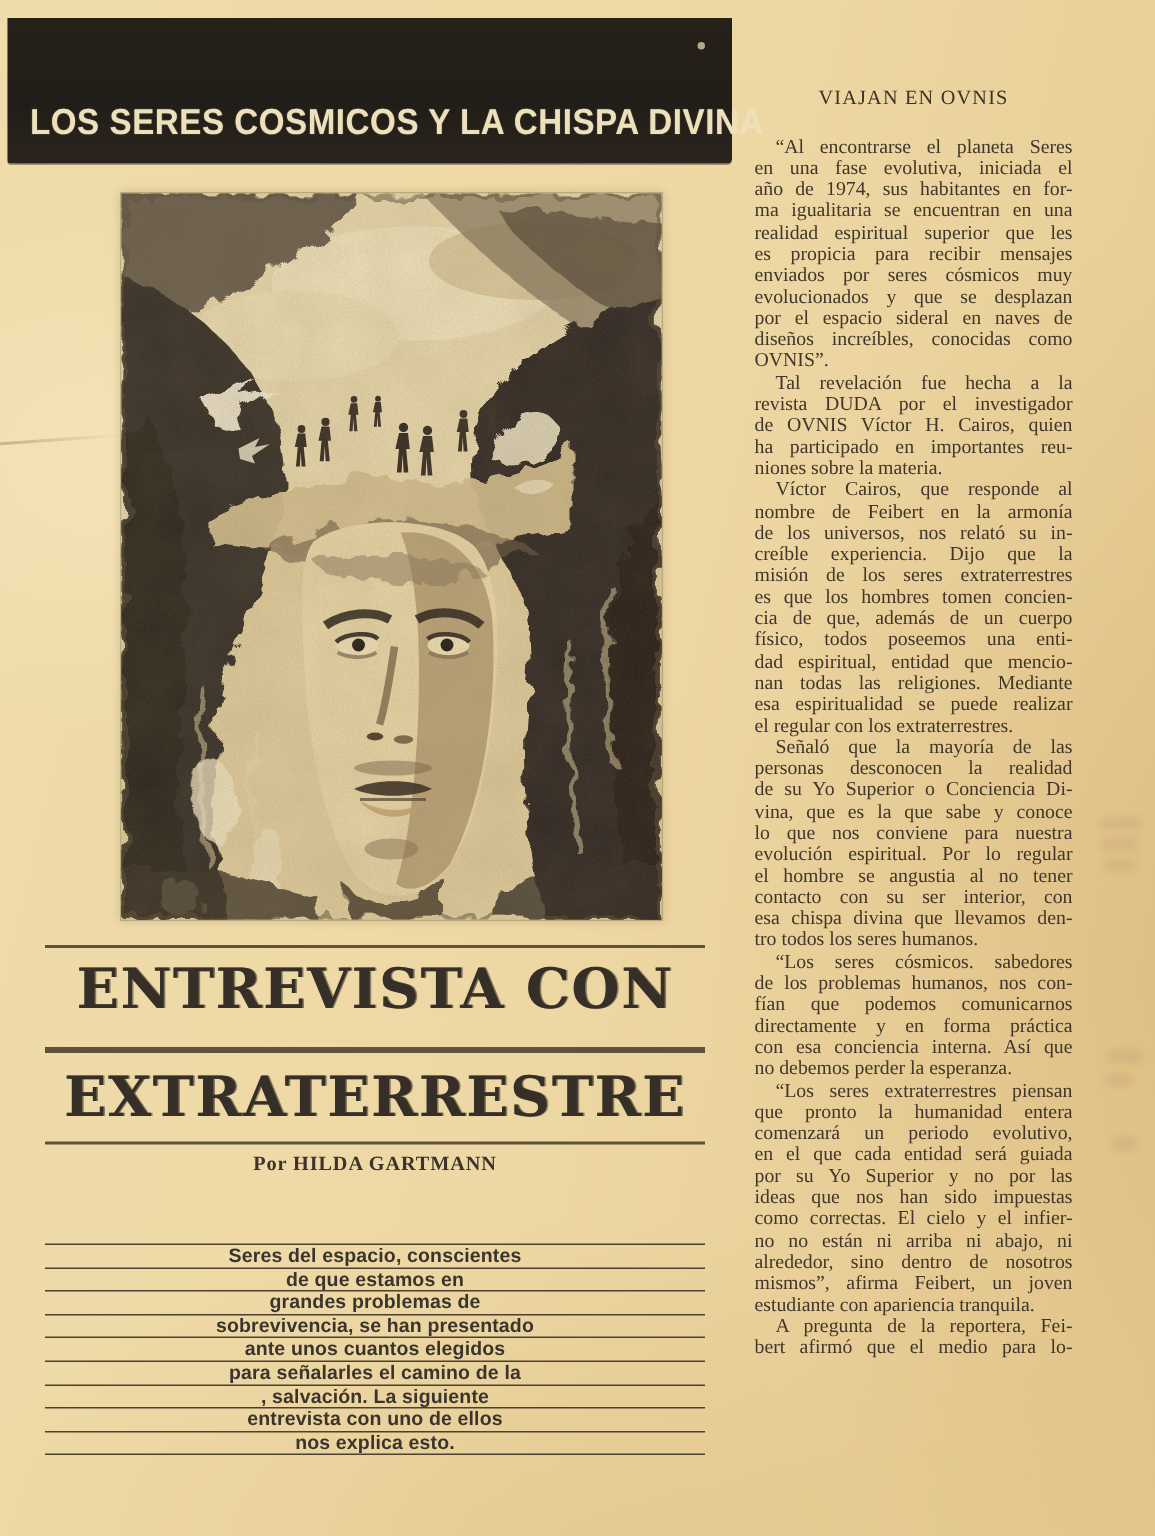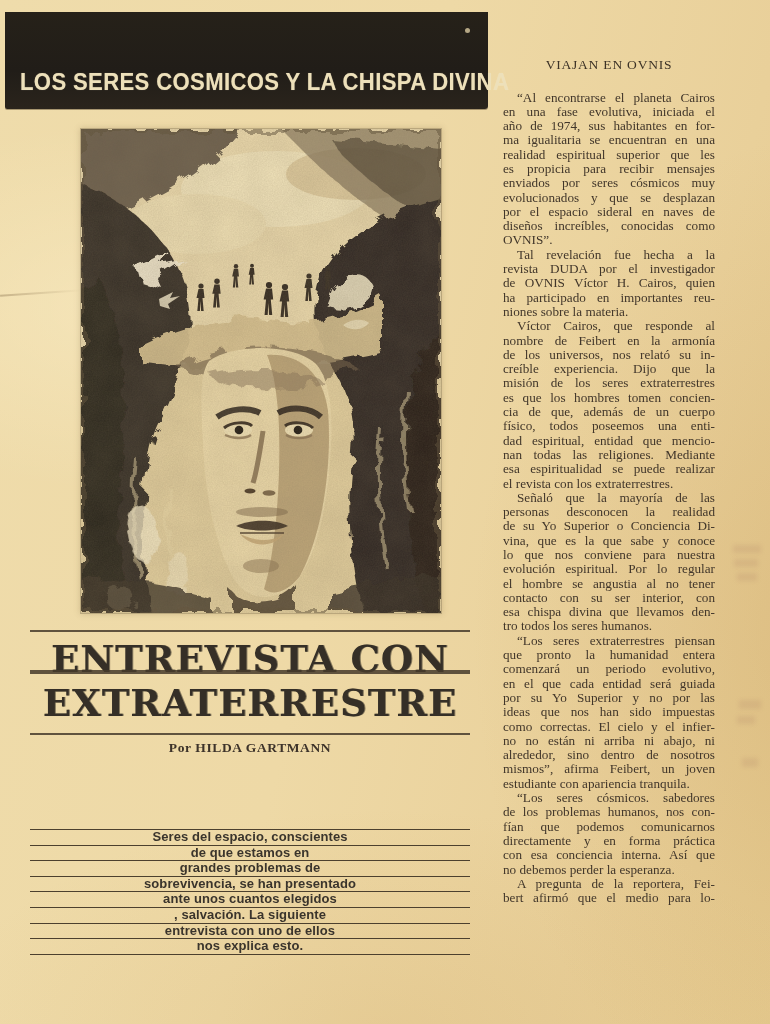--- a/index.html
+++ b/index.html
@@ -32,21 +32,21 @@
   .photo{
     position:absolute;left:80px;top:128px;width:360px;height:484px;
     border:1px solid rgba(90,75,50,.35);
     box-shadow:0 0 6px rgba(120,95,55,.25);
   }
   .photo svg{display:block;width:100%;height:100%;}
   
   .headline{position:absolute;left:30px;top:630px;width:440px;}
   .hrule{height:0;border-top:2px solid #463b2b;opacity:.85;}
   .hl{
-    height:38px;line-height:54px;text-align:center;
+    height:66px;line-height:54px;text-align:center;
     font-family:"DejaVu Serif",serif;font-weight:bold;
     font-size:37px;letter-spacing:1px;color:#352f27;
     text-shadow:1px 0 0 rgba(53,47,39,.55), 0 0 1px rgba(236,215,160,.5);
     white-space:nowrap;
   }
   .hl.big{height:59px;line-height:59px;}
   .byline{
     height:26px;line-height:26px;text-align:center;
     font-family:"Liberation Serif",serif;font-size:13.5px;
     letter-spacing:.6px;color:#3d332a;font-weight:bold;
@@ -222,31 +222,32 @@
     <div class="hrule"></div>
     <div class="byline">Por HILDA GARTMANN</div>
   </div>
 
   <div class="deck">
       <div class="deck-line">Seres del espacio, conscientes</div>
       <div class="deck-line">de que estamos en</div>
       <div class="deck-line">grandes problemas de</div>
       <div class="deck-line">sobrevivencia, se han presentado</div>
       <div class="deck-line">ante unos cuantos elegidos</div>
+      <div class="deck-line">para señalarles el camino de la</div>
       <div class="deck-line">, salvación. La siguiente</div>
       <div class="deck-line">entrevista con uno de ellos</div>
       <div class="deck-line">nos explica esto.</div>
     </div>
 
   <div class="rightcol">
       <div class="blk h h1">
         <div class="cl">VIAJAN EN OVNIS</div>
       </div>
       <div class="blk p">
-        <div class="cl ind">“Al encontrarse el planeta Cairos</div>
+        <div class="cl ind">“Al encontrarse el planeta Seres</div>
         <div class="cl">en una fase evolutiva, iniciada el</div>
         <div class="cl">año de 1974, sus habitantes en for-</div>
         <div class="cl">ma igualitaria se encuentran en una</div>
         <div class="cl">realidad espiritual superior que les</div>
         <div class="cl">es propicia para recibir mensajes</div>
         <div class="cl">enviados por seres cósmicos muy</div>
         <div class="cl">evolucionados y que se desplazan</div>
         <div class="cl">por el espacio sideral en naves de</div>
         <div class="cl">diseños increíbles, conocidas como</div>
         <div class="cl end">OVNIS”.</div>
@@ -263,56 +264,56 @@
         <div class="cl">nombre de Feibert en la armonía</div>
         <div class="cl">de los universos, nos relató su in-</div>
         <div class="cl">creíble experiencia. Dijo que la</div>
         <div class="cl">misión de los seres extraterrestres</div>
         <div class="cl">es que los hombres tomen concien-</div>
         <div class="cl">cia de que, además de un cuerpo</div>
         <div class="cl">físico, todos poseemos una enti-</div>
         <div class="cl">dad espiritual, entidad que mencio-</div>
         <div class="cl">nan todas las religiones. Mediante</div>
         <div class="cl">esa espiritualidad se puede realizar</div>
-        <div class="cl end">el revista con los extraterrestres.</div>
+        <div class="cl end">el regular con los extraterrestres.</div>
       </div>
       <div class="blk p">
         <div class="cl ind">Señaló que la mayoría de las</div>
         <div class="cl">personas desconocen la realidad</div>
         <div class="cl">de su Yo Superior o Conciencia Di-</div>
         <div class="cl">vina, que es la que sabe y conoce</div>
         <div class="cl">lo que nos conviene para nuestra</div>
         <div class="cl">evolución espiritual. Por lo regular</div>
         <div class="cl">el hombre se angustia al no tener</div>
         <div class="cl">contacto con su ser interior, con</div>
         <div class="cl">esa chispa divina que llevamos den-</div>
         <div class="cl end">tro todos los seres humanos.</div>
+      </div>
+      <div class="blk p">
+        <div class="cl ind">“Los seres cósmicos. sabedores</div>
+        <div class="cl">de los problemas humanos, nos con-</div>
+        <div class="cl">fían que podemos comunicarnos</div>
+        <div class="cl">directamente y en forma práctica</div>
+        <div class="cl">con esa conciencia interna. Así que</div>
+        <div class="cl end">no debemos perder la esperanza.</div>
       </div>
       <div class="blk p">
         <div class="cl ind">“Los seres extraterrestres piensan</div>
         <div class="cl">que pronto la humanidad entera</div>
         <div class="cl">comenzará un periodo evolutivo,</div>
         <div class="cl">en el que cada entidad será guiada</div>
         <div class="cl">por su Yo Superior y no por las</div>
         <div class="cl">ideas que nos han sido impuestas</div>
         <div class="cl">como correctas. El cielo y el infier-</div>
         <div class="cl">no no están ni arriba ni abajo, ni</div>
         <div class="cl">alrededor, sino dentro de nosotros</div>
         <div class="cl">mismos”, afirma Feibert, un joven</div>
         <div class="cl end">estudiante con apariencia tranquila.</div>
       </div>
       <div class="blk p">
-        <div class="cl ind">“Los seres cósmicos. sabedores</div>
-        <div class="cl">de los problemas humanos, nos con-</div>
-        <div class="cl">fían que podemos comunicarnos</div>
-        <div class="cl">directamente y en forma práctica</div>
-        <div class="cl">con esa conciencia interna. Así que</div>
-        <div class="cl end">no debemos perder la esperanza.</div>
-      </div>
-      <div class="blk p">
         <div class="cl ind">A pregunta de la reportera, Fei-</div>
         <div class="cl">bert afirmó que el medio para lo-</div>
       </div>
     </div>
 
   <div class="crease"></div>
   <div class="ghost g1"></div>
   <div class="ghost g2"></div>
   <div class="ghost g3"></div>
   <div class="ghost g4"></div>

